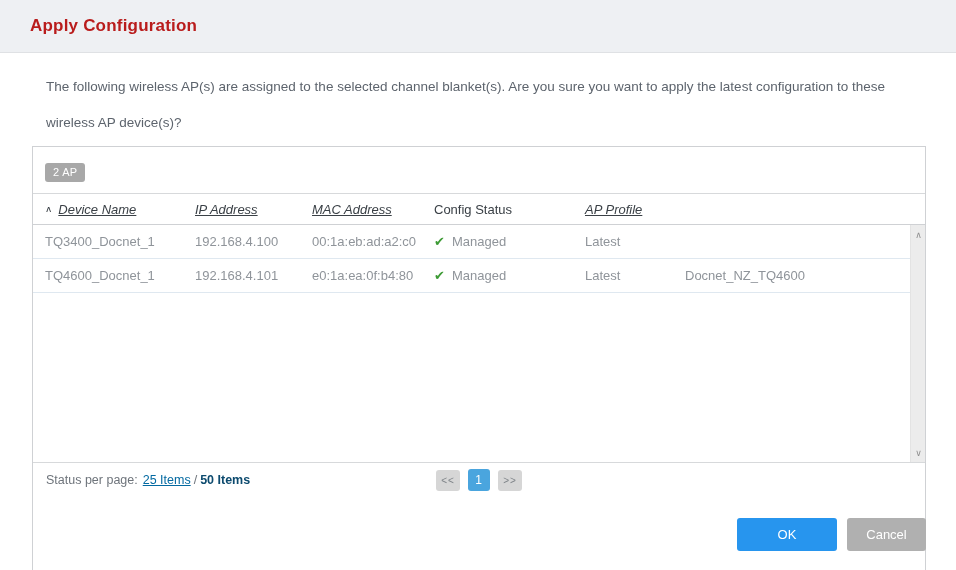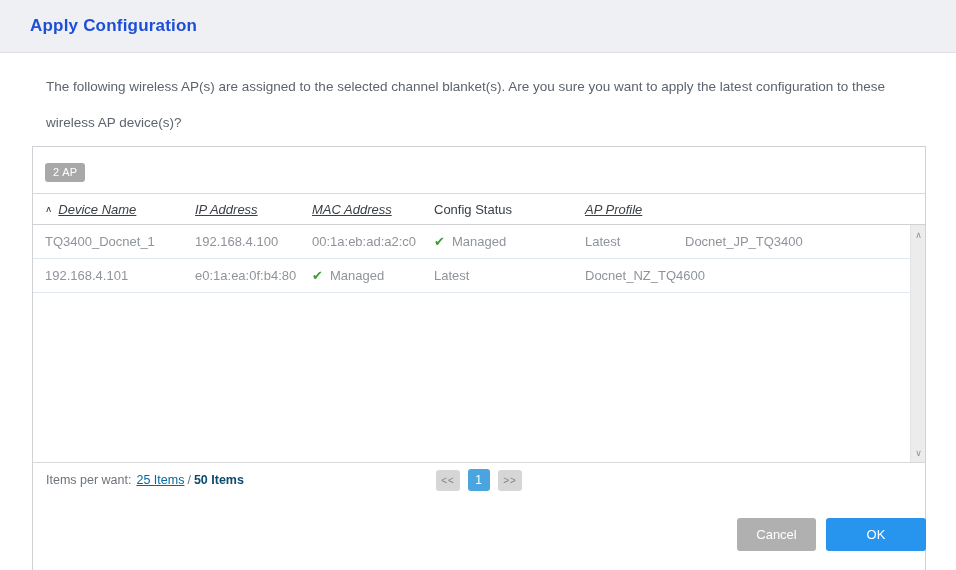--- a/index.html
+++ b/index.html
@@ -9,21 +9,21 @@
     width: 956px; height: 570px;
     position: relative; overflow: hidden;
   }
   .page { width: 956px; height: 570px; background: #fff; position: relative; }
 
   
   .titlebar {
     height: 53px; background: #eef0f3; border-bottom: 1px solid #dfe1e4;
     display: flex; align-items: center; padding-left: 30px;
   }
-  .titlebar h1 { font-size: 17px; font-weight: bold; color: #1d4ed8; letter-spacing: .2px; text-align: right; }
+  .titlebar h1 { font-size: 17px; font-weight: bold; color: #b91c1c; letter-spacing: .2px; text-align: right; }
 
   
   .description {
     margin: 16px 30px 0 46px;
     font-size: 13.5px; line-height: 36px; color: #5d646d;
   }
 
   
   .table-card {
     position: absolute; left: 32px; top: 146px; width: 894px; height: 448px;
@@ -148,55 +148,55 @@
 
         <div class="grid-row data-row">
           <div>TQ3400_Docnet_1</div>
           <div>192.168.4.100</div>
           <div>00:1a:eb:ad:a2:c0</div>
           <div class="mgmt-cell">
             <span class="check-icon">✔</span>
             <span>Managed</span>
           </div>
           <div>Latest</div>
-          <div>Docnet_JP_TQ3400</div>
         </div>
 
         <div class="grid-row data-row">
+          <div>TQ4600_Docnet_1</div>
           <div>192.168.4.101</div>
           <div>e0:1a:ea:0f:b4:80</div>
           <div class="mgmt-cell">
             <span class="check-icon">✔</span>
             <span>Managed</span>
           </div>
           <div>Latest</div>
           <div>Docnet_NZ_TQ4600</div>
         </div>
 
       </div>
 
       <div class="scrollbar">
         <div class="scroll-arrow up">∧</div>
         <div class="scroll-arrow down">∨</div>
       </div>
     </div>
 
     <div class="pagination-bar">
-      <span>Items per want:</span>
+      <span>Status per page:</span>
       <a class="per-page-link">25 Items</a>
       <span>/</span>
       <span class="total-items">50 Items</span>
 
       <div class="pager">
         <button class="pager-btn">&lt;&lt;</button>
         <button class="pager-btn active">1</button>
         <button class="pager-btn">&gt;&gt;</button>
       </div>
     </div>
 
   </div>
 
   <div class="footer-actions">
+    <button class="btn btn-ok">OK</button>
     <button class="btn btn-cancel">Cancel</button>
-    <button class="btn btn-ok">OK</button>
   </div>
 
 </div>
 
 </body></html>

